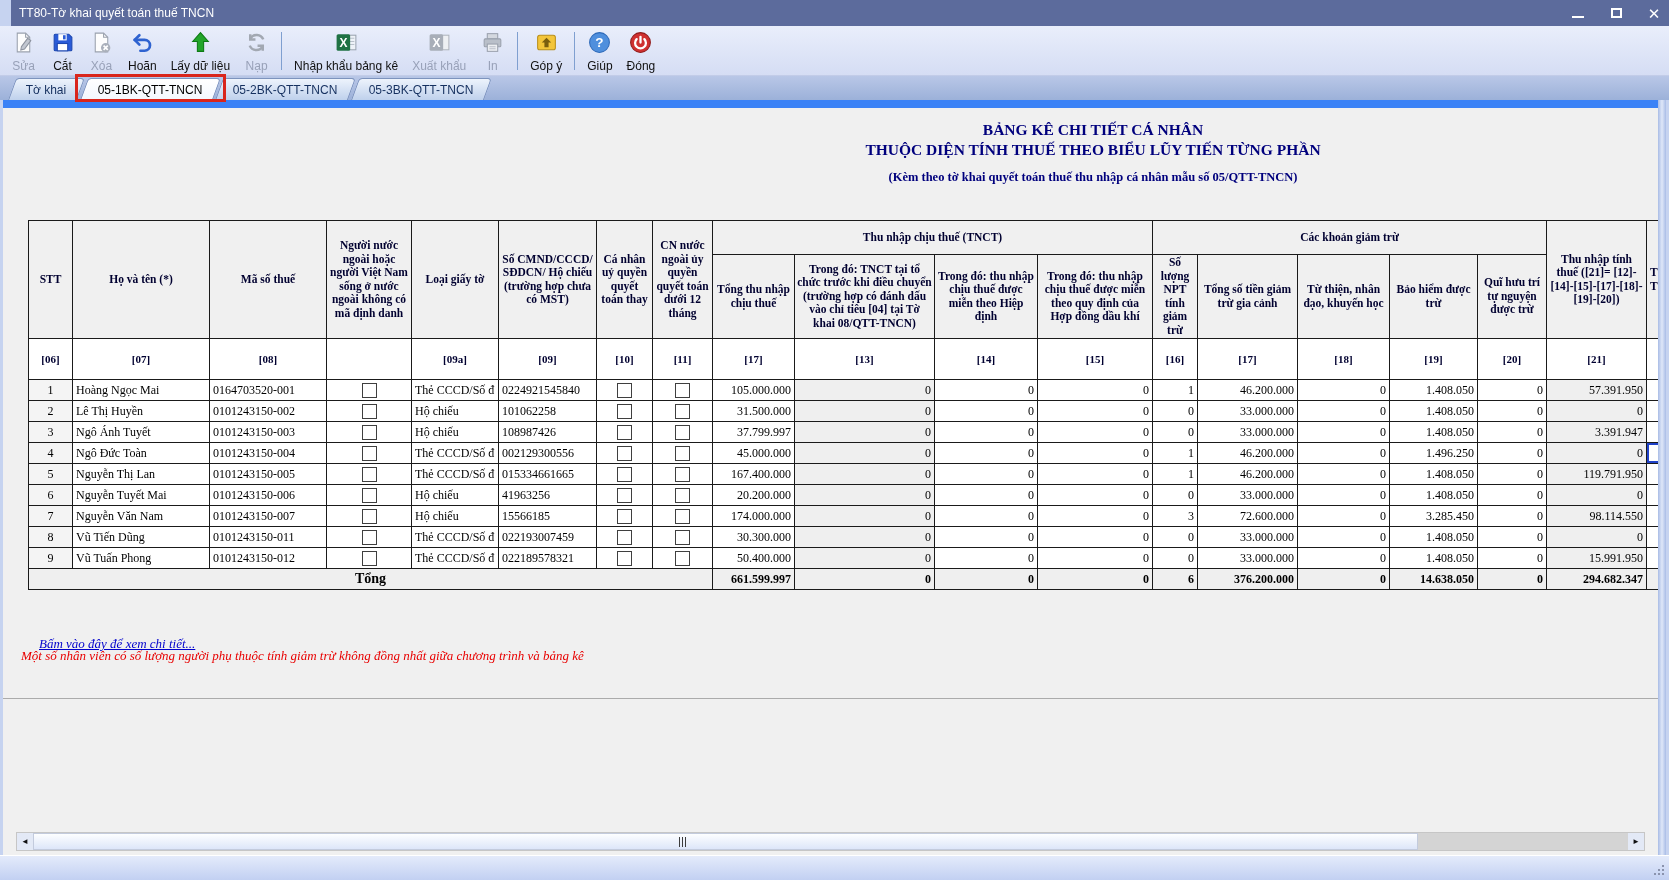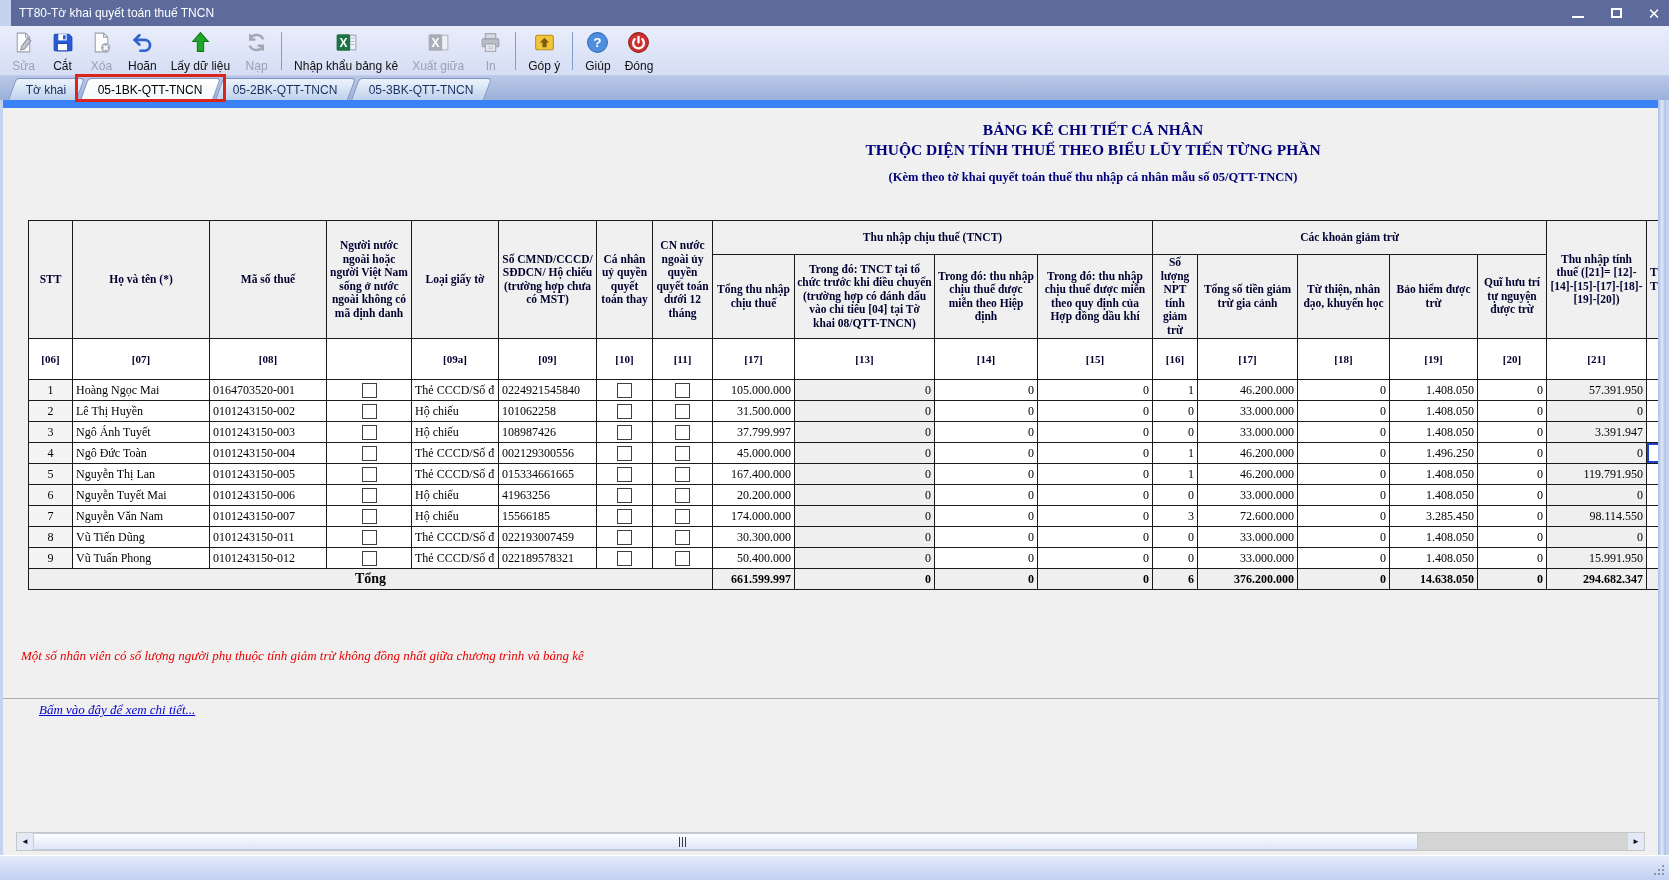--- a/index.html
+++ b/index.html
@@ -61,21 +61,21 @@
   td.a-center{text-align:center;}
   td.stt{background:#f4f4f4;text-align:center;}
   td.shaded{background:#efefef;}
   tr.total td{background:#efefef;font-weight:bold;}
   tr.total td.tlabel{text-align:center;font-size:14px;}
   .cb{width:13px;height:13px;border:1px solid #3f3f3f;background:#fff;margin:0 auto;}
   td.focused{box-shadow:inset 0 0 0 2px #1f41c9;}
   
   .warning{position:absolute;left:18px;top:540px;font-family:"Liberation Serif",serif;
     font-style:italic;font-size:13px;color:#e80000;}
-  .detail-link{position:absolute;left:36px;top:594px;font-family:"Liberation Serif",serif;
+  .detail-link{position:absolute;left:36px;top:528px;font-family:"Liberation Serif",serif;
     font-style:italic;font-size:13px;color:#0000cc;text-decoration:underline;cursor:pointer;}
   .divider{position:absolute;left:0;right:0;top:590px;height:1px;background:#ababab;}
   
   .hscroll{position:absolute;left:13px;right:13px;bottom:5px;height:17px;display:flex;
     background:#d6d6d6;border:1px solid #c6c6c6;}
   .hs-arrow{width:16px;height:100%;display:flex;align-items:center;justify-content:center;
     font-size:8px;color:#111;background:#e3e9f6;flex:0 0 auto;}
   .hs-thumb{position:relative;flex:0 0 1385px;height:100%;
     background:linear-gradient(#fdfeff,#dde6f9);border:1px solid #c3cbdd;box-sizing:border-box;}
   .hs-grip{position:absolute;left:645px;top:3px;width:9px;height:10px;
@@ -162,21 +162,21 @@
           <text x="9" y="16.5" font-size="11.5" font-weight="bold" fill="#fff" text-anchor="middle" font-family="Liberation Sans,sans-serif">X</text>
         </svg></span>
       <span>Nhập khẩu bảng kê</span>
     </div>
     <div class="tbtn disabled">
       <span><svg viewBox="0 0 24 24" style="width: 25px; height: 25px;">
           <rect x="13" y="5" width="8" height="14" fill="#eef0f3" stroke="#b0b5bd"></rect>
           <rect x="2.5" y="4" width="13" height="16" rx="1.5" fill="#a8aeb8"></rect>
           <text x="9" y="16.5" font-size="11.5" font-weight="bold" fill="#fff" text-anchor="middle" font-family="Liberation Sans,sans-serif">X</text>
         </svg></span>
-      <span>Xuất giữa</span>
+      <span>Xuất khẩu</span>
     </div>
     <div class="tbtn disabled">
       <span><svg viewBox="0 0 24 24" style="width: 25px; height: 25px;">
           <rect x="7" y="3.5" width="10" height="5" fill="#d4d8df" stroke="#9aa1ad"></rect>
           <rect x="4" y="8.5" width="16" height="7.5" rx="1" fill="#b9bfc9" stroke="#9aa1ad"></rect>
           <rect x="7" y="13.5" width="10" height="7" fill="#eceef2" stroke="#9aa1ad"></rect>
           <path d="M9 16h6M9 18h6" stroke="#b9bfc9"></path>
         </svg></span>
       <span>In</span>
     </div>

